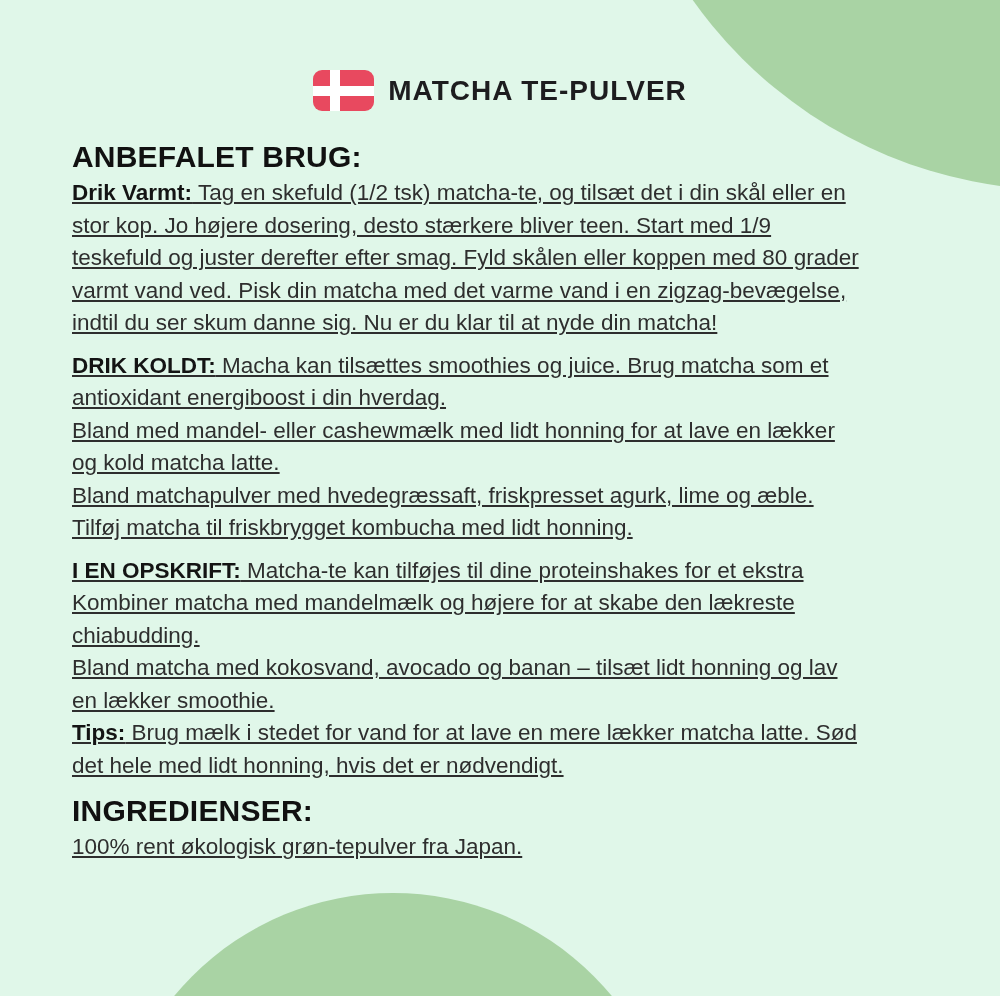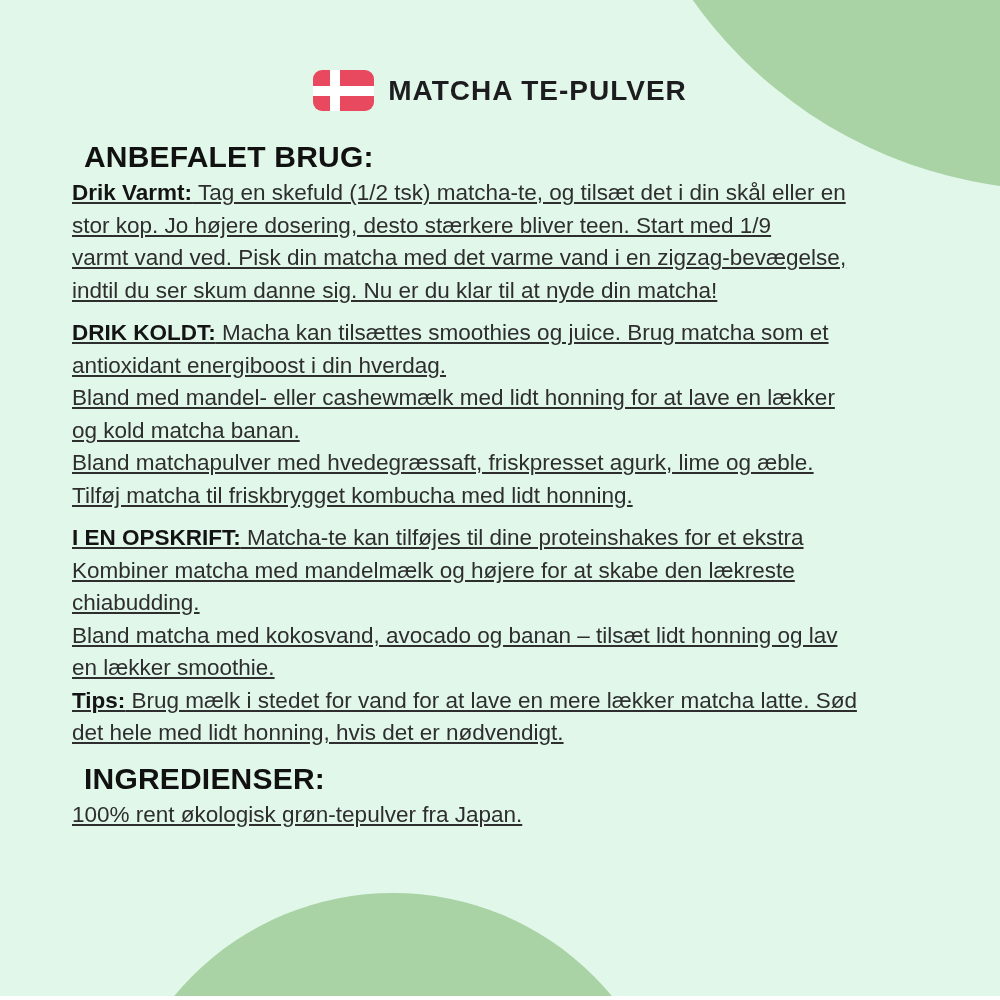--- a/index.html
+++ b/index.html
@@ -44,21 +44,21 @@
     color: #1d1d1f; white-space: nowrap;
   }
 
   
   .content {
     position: absolute; left: 72px; top: 138px; width: 872px; z-index: 2;
     color: #2e2e2e;
   }
   .section-heading {
     font-size: 30px; line-height: 37px; font-weight: 800;
-    color: #111111; letter-spacing: 0.2px; margin: 0 0 2px 12px;
+    color: #111111; letter-spacing: 0.2px; margin: 0 0 2px 0;
     white-space: nowrap;
   }
   .para { margin: 0 0 10px 0; text-decoration: underline; }
   .line {
     font-size: 22.5px; line-height: 32.5px;
     white-space: nowrap; color: #2e2e2e;
   }
   .line b { color: #141414; font-weight: 700; }
 </style>
 </head>
@@ -76,28 +76,29 @@
       <span class="cross-h"></span>
     </span>
     <span class="title">MATCHA TE-PULVER</span>
   </div>
 
   <div class="content">
       <div class="section-heading">ANBEFALET BRUG:</div>
       <div class="para">
         <div class="line"><b>Drik Varmt:</b> Tag en skefuld (1/2 tsk) matcha-te, og tilsæt det i din skål eller en</div>
         <div class="line">stor kop. Jo højere dosering, desto stærkere bliver teen. Start med 1/9</div>
+        <div class="line">teskefuld og juster derefter efter smag. Fyld skålen eller koppen med 80 grader</div>
         <div class="line">varmt vand ved. Pisk din matcha med det varme vand i en zigzag-bevægelse,</div>
         <div class="line">indtil du ser skum danne sig. Nu er du klar til at nyde din matcha!</div>
       </div>
       <div class="para">
         <div class="line"><b>DRIK KOLDT:</b> Macha kan tilsættes smoothies og juice. Brug matcha som et</div>
         <div class="line">antioxidant energiboost i din hverdag.</div>
         <div class="line">Bland med mandel- eller cashewmælk med lidt honning for at lave en lækker</div>
-        <div class="line">og kold matcha banan.</div>
+        <div class="line">og kold matcha latte.</div>
         <div class="line">Bland matchapulver med hvedegræssaft, friskpresset agurk, lime og æble.</div>
         <div class="line">Tilføj matcha til friskbrygget kombucha med lidt honning.</div>
       </div>
       <div class="para">
         <div class="line"><b>I EN OPSKRIFT:</b> Matcha-te kan tilføjes til dine proteinshakes for et ekstra</div>
         <div class="line">Kombiner matcha med mandelmælk og højere for at skabe den lækreste</div>
         <div class="line">chiabudding.</div>
         <div class="line">Bland matcha med kokosvand, avocado og banan – tilsæt lidt honning og lav</div>
         <div class="line">en lækker smoothie.</div>
         <div class="line"><b>Tips:</b> Brug mælk i stedet for vand for at lave en mere lækker matcha latte. Sød</div>

